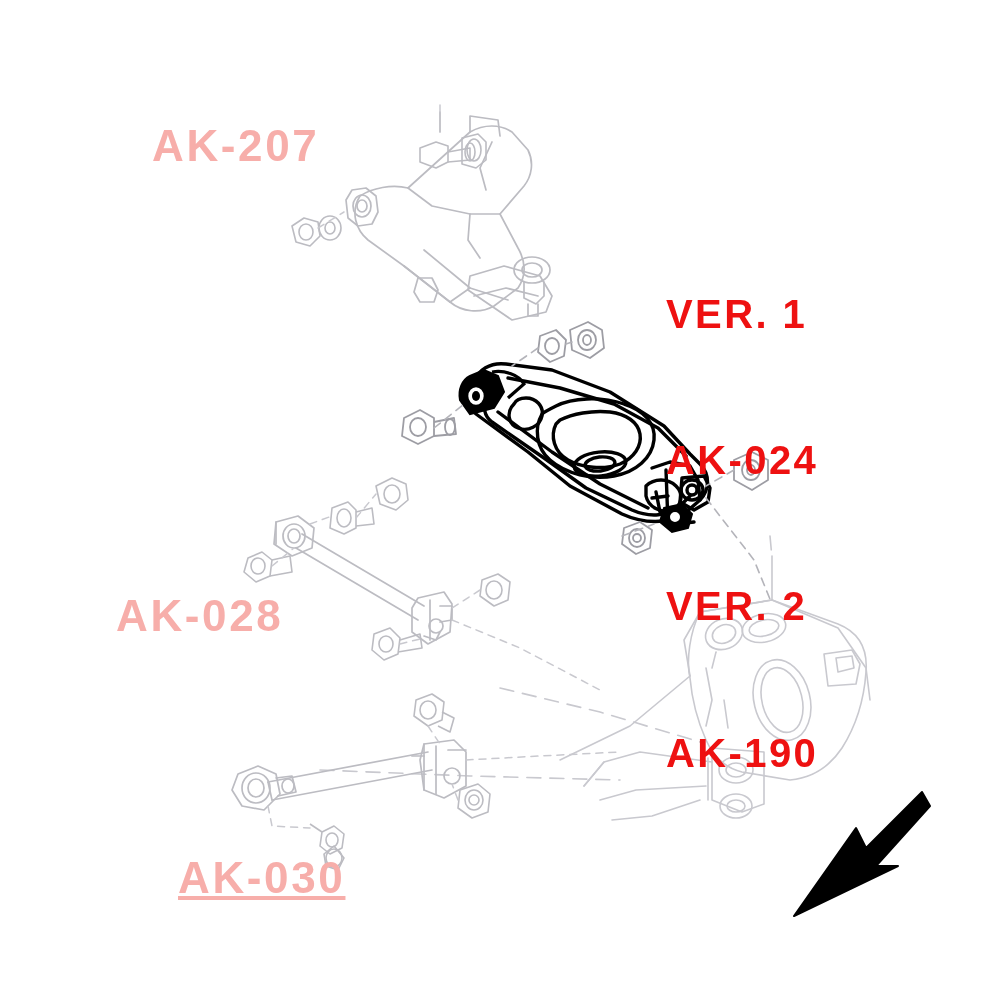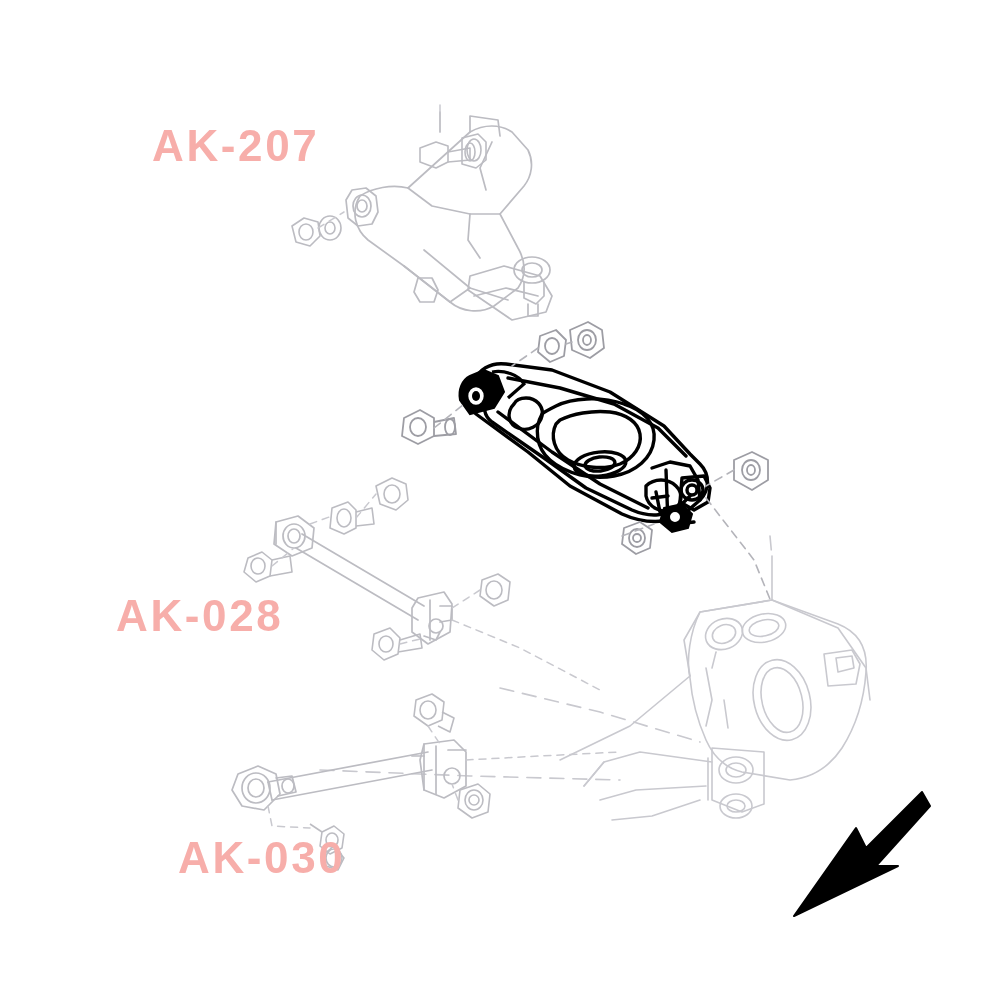--- a/index.html
+++ b/index.html
@@ -52,21 +52,21 @@
     line-height: 1.22;
     white-space: pre;
     user-select: none;
   }
   .ver-line {
     display: block;
     white-space: pre;
   }
   #label-ak207 { left: 152px; top: 124px; }
   #label-ak028 { left: 116px; top: 594px; }
-  #label-ak030 { left: 178px; top: 836px; }
+  #label-ak030 { left: 178px; top: 856px; text-decoration: underline; }
 </style>
 </head>
 <body>
 
 <div id="diagram-root">
 
   <svg id="diagram-svg" viewBox="0 0 1000 1000" xmlns="http://www.w3.org/2000/svg">
 
     <g fill="none" stroke="#c9c9cf" stroke-width="1.6" stroke-linejoin="round" stroke-linecap="round">
 
@@ -341,14 +341,20 @@
     </g>
 
   </svg>
 
   <div class="label part-label" id="label-ak207">AK-207</div>
 
   <div class="label part-label" id="label-ak028">AK-028</div>
 
   <div class="label part-label" id="label-ak030">AK-030</div>
 
+  <div class="ver-block">
+    <span class="ver-line">VER. 1</span>
+    <span class="ver-line">AK-024</span>
+    <span class="ver-line">VER. 2</span>
+    <span class="ver-line">AK-190</span>
+  </div>
 
 </div>
 
 </body></html>

